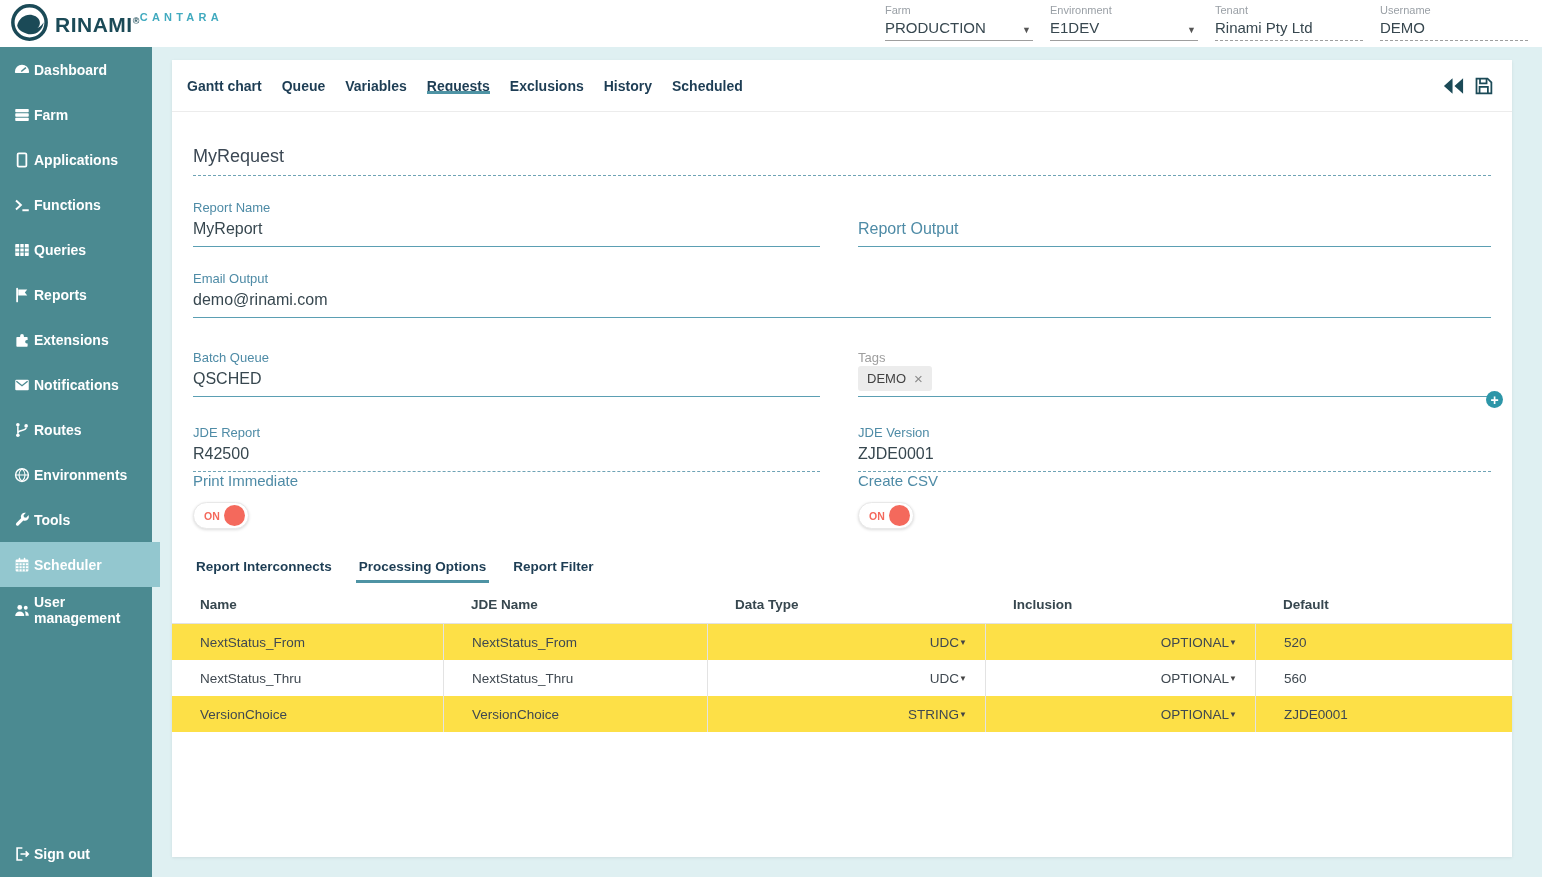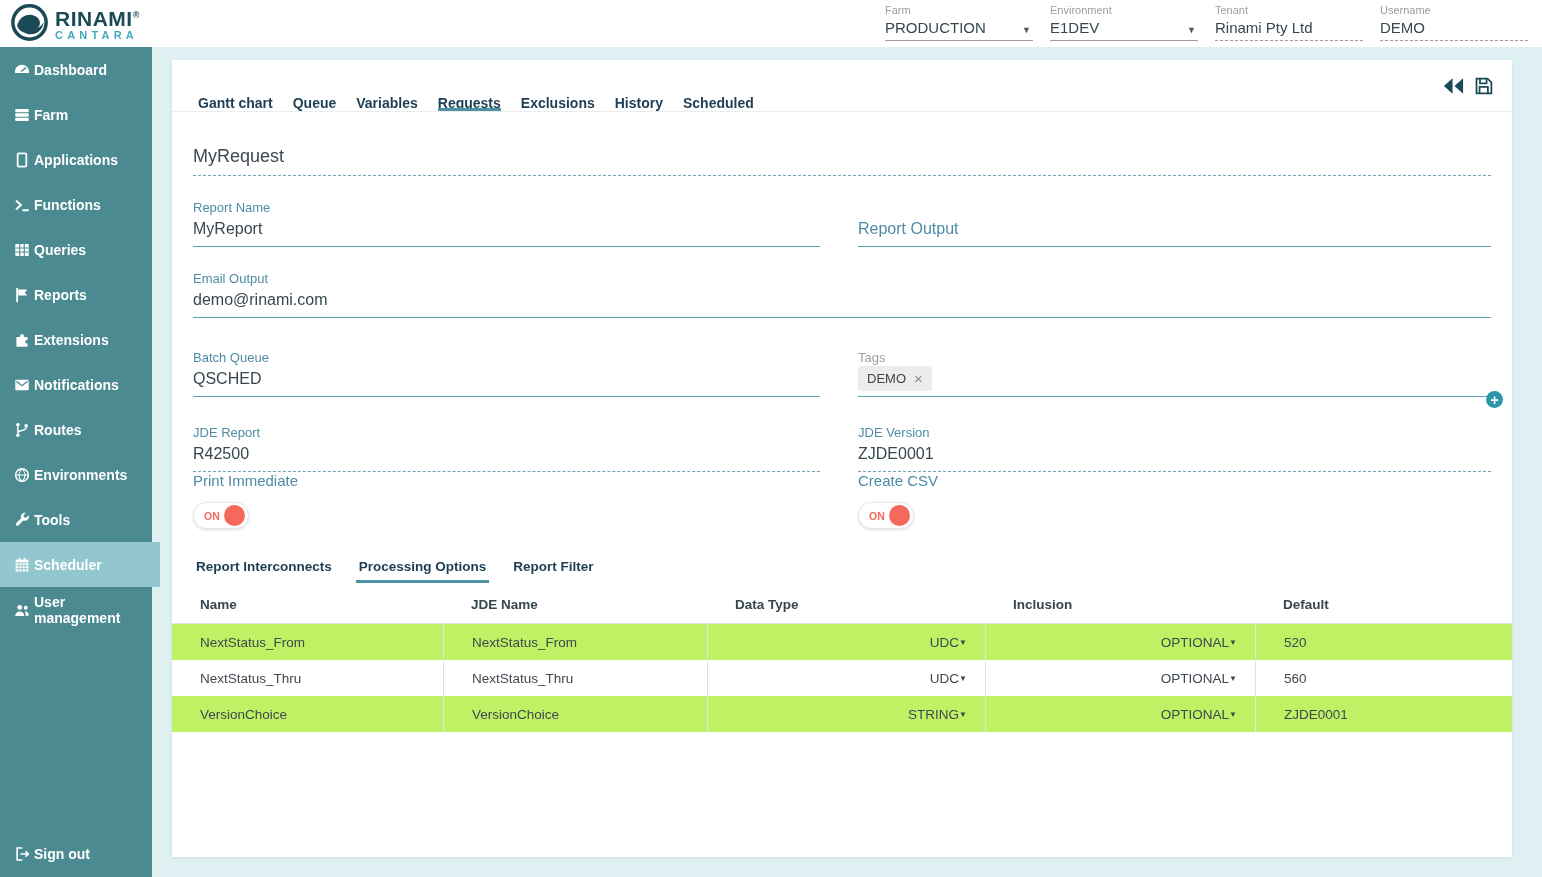--- a/index.html
+++ b/index.html
@@ -1,21 +1,21 @@
 <!DOCTYPE html>
 <html><head>
 <meta charset="utf-8">
 <style>
   html,body{margin:0;padding:0}
   body{width:1542px;height:877px;background:#dff0f2;font-family:"Liberation Sans",sans-serif;overflow:hidden;position:relative}
 
   
   .topbar{position:absolute;top:0;left:0;width:1542px;height:47px;background:#fff;z-index:5}
   .logo{position:absolute;left:11px;top:4px;display:flex;align-items:center;gap:7px;cursor:pointer}
-  .logo-text{display:flex;flex-direction:column}
+  .logo-text{display:flex;flex-direction:row}
   .logo-main{font-size:21px;font-weight:800;color:#1b4a57;letter-spacing:.5px;line-height:21px}
   .logo-main sup{font-size:9px;font-weight:700}
   .logo-sub{font-size:11px;font-weight:700;color:#41aabf;letter-spacing:4.2px;line-height:12px}
   .hdr-fields{position:absolute;left:885px;top:4px;display:flex;gap:17px}
   .hfield{width:148px;cursor:pointer}
   .hlabel{font-size:11px;color:#9aa0a6}
   .hvalue{display:flex;align-items:baseline;justify-content:space-between;font-size:15px;color:#37474f;padding:3px 2px 4px 0;border-bottom:1px solid #9e9e9e}
   .hfield.text .hvalue{border-bottom:1px dashed #9e9e9e}
   .harrow{font-size:9px;color:#555}
 
@@ -23,21 +23,21 @@
   .sidebar{position:absolute;top:47px;left:0;width:152px;bottom:0;background:#4b8a91;z-index:4}
   .side-item{display:flex;align-items:center;gap:3px;height:45px;width:152px;padding-left:13px;box-sizing:border-box;color:#fff;font-size:14px;font-weight:600;cursor:pointer}
   .side-item.active{width:160px;background:#93c7cf}
   .side-item svg{flex:0 0 18px}
   .cut{stroke:#4b8a91}
   .active .cut{stroke:#93c7cf}
   .sign-out{position:absolute;bottom:1px;left:0}
 
   
   .card{position:absolute;left:172px;top:60px;width:1340px;height:797px;background:#fff;z-index:3;box-shadow:0 1px 3px rgba(0,0,0,.08)}
-  .tabsrow{height:51px;border-bottom:1px solid #ececec;display:flex;align-items:flex-end;padding:0 26px;position:relative}
+  .tabsrow{height:51px;border-bottom:1px solid #ececec;display:flex;align-items:center;padding:0 15px;position:relative}
   .tab{display:flex;align-items:center;margin-right:20px;font-size:14px;font-weight:700;color:#1d3d54;position:relative;cursor:pointer}
   .tab.active:after{content:"";position:absolute;left:0;right:0;bottom:0;height:3px;background:#4e93a4}
   .toolbar{position:absolute;right:18px;top:0;height:51px;display:flex;align-items:center;gap:8px}
   .tool-btn{cursor:pointer;display:flex;align-items:center}
 
   
   .formwrap{padding:0 21px;position:relative}
   .req-field{margin-top:34px;padding-bottom:8px;border-bottom:1px dashed #6fa3b5;font-size:18px;color:#3c4854;cursor:text}
   .frow{display:grid;grid-template-columns:627px 633px;column-gap:38px}
   .r2{margin-top:24px}.r3{margin-top:24px}.r4{margin-top:32px}.r5{margin-top:28px}.r6{}
@@ -59,21 +59,21 @@
 
   
   .subtabs{margin-top:30px;display:flex;gap:21px}
   .subtab{font-size:13.5px;font-weight:700;color:#1d3d54;padding:0 3px 9px;position:relative;cursor:pointer}
   .subtab.active:after{content:"";position:absolute;left:0;right:0;bottom:0;height:3px;background:#4e93a4}
 
   
   .ptable{margin:3px -21px 0}
   .trow{display:grid;grid-template-columns:271px 264px 278px 270px 257px;height:36px;font-size:13.5px;color:#3f4850}
   .trow.thead{font-weight:700;color:#37474f;border-bottom:1px solid #e2e2e2;height:37px}
-  .trow.odd{background:#bef264}
+  .trow.odd{background:#fde047}
   .tcell{padding-left:28px;display:flex;align-items:center;height:100%;box-sizing:border-box}
   .trow:not(.thead) .tcell+.tcell{border-left:1px solid #e3e3e3}
   .tcell.dd{justify-content:flex-end;padding-right:18px;cursor:pointer}
   .tarrow{font-size:8px;color:#444}
 </style>
 </head>
 <body>
 
 <div class="topbar">
   <div class="logo">

